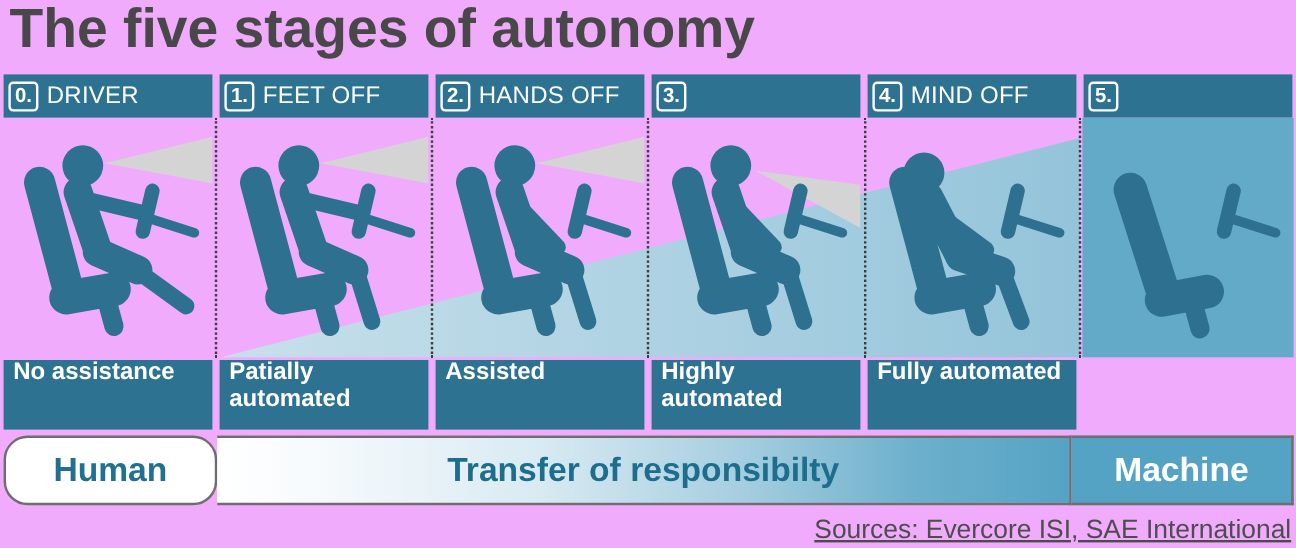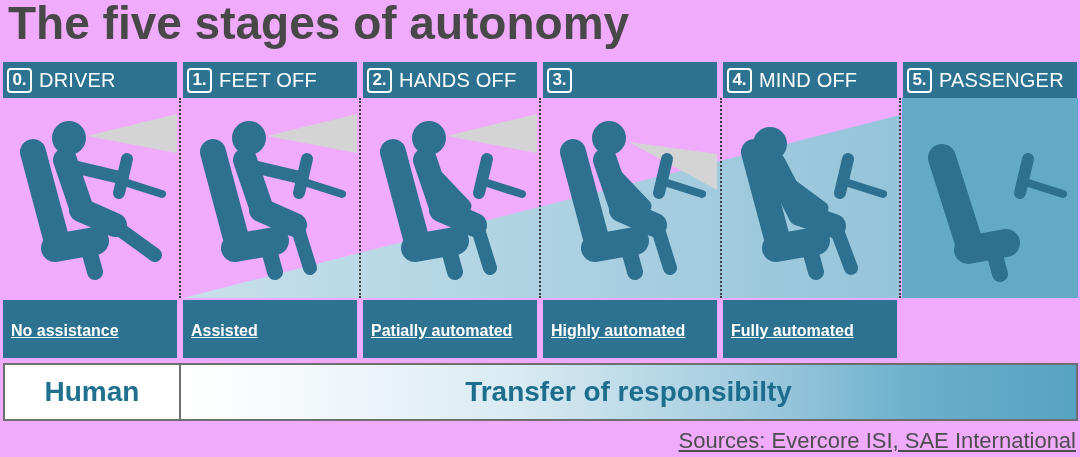--- a/index.html
+++ b/index.html
@@ -33,34 +33,34 @@
     position:absolute;top:0;height:200px;width:0;
     border-left:2px dotted #3c3c3c;z-index:3;
   }
   .figure{position:absolute;top:0;width:174px;height:200px;z-index:2;}
   .fig line{stroke:#2d7090;}
   .fig circle{fill:#2d7090;}
   .fig .cone{fill:#d4d4d4;}
   
   .labels{top:300px;height:58px;}
   .label-cell{
-    background:#2d7290;color:#ffffff;font-weight:bold;font-size:16px;
-    line-height:1.08;padding:22px 6px 4px 8px;box-sizing:border-box;overflow:hidden;text-decoration:underline;
+    background:#2d7290;color:#ffffff;font-weight:bold;font-size:20px;
+    line-height:1.08;padding:0 6px 4px 8px;box-sizing:border-box;overflow:hidden;
   }
   
   .footer-row{
     position:absolute;left:3px;top:363px;width:1075px;height:58px;display:flex;
     box-sizing:border-box;
   }
   .foot-cell{
     display:flex;align-items:center;justify-content:center;
     font-weight:bold;font-size:28px;box-sizing:border-box;
     border:2px solid #6e6e6e;
   }
-  .foot-human{width:178px;background:#ffffff;color:#21708f;}
+  .foot-human{width:178px;background:#ffffff;color:#21708f;border-radius:20px;}
   .foot-transfer{
     flex:1;border-left:none;color:#1d6d8d;
     background:linear-gradient(90deg,#ffffff 0%,#f6fafc 12%,#d8eaf2 38%,#a5cde0 62%,#6cb0cc 82%,#55a3c4 100%);
   }
   .foot-machine{width:185px;border-left:none;background:#55a3c4;color:#ffffff;}
   .sources{
     position:absolute;right:4px;top:428px;font-size:22px;color:#4d4d4d;text-decoration:underline;
   }
 </style>
 </head>
@@ -85,21 +85,20 @@
     </div>
     <div class="header-cell">
       <span class="badge">3.</span>
     </div>
     <div class="header-cell">
       <span class="badge">4.</span>
       <span class="header-label">MIND OFF</span>
     </div>
     <div class="header-cell">
       <span class="badge">5.</span>
-      <span class="header-label">PASSENGER</span>
     </div>
   </div>
 
   <div class="band">
 
     <svg class="band-bg" width="1080" height="200">
       <defs>
         <linearGradient id="wedgeGrad" x1="0" y1="0" x2="1" y2="0">
           <stop offset="0" stop-color="#c8e0eb"></stop>
           <stop offset="1" stop-color="#94c4da"></stop>
@@ -188,26 +187,27 @@
       <line x1="38" y1="60" x2="66" y2="148" stroke-width="28" stroke-linecap="round"></line>
       <line x1="64" y1="152" x2="102" y2="145" stroke-width="28" stroke-linecap="round"></line>
       <line x1="90" y1="154" x2="96" y2="176" stroke-width="16" stroke-linecap="round"></line>
       <line x1="124" y1="61" x2="116" y2="95" stroke-width="12" stroke-linecap="round"></line>
       <line x1="118" y1="83" x2="159" y2="96" stroke-width="8" stroke-linecap="round"></line>
     </svg>
   </div>
 
   <div class="row-grid labels">
     <div class="label-cell">No assistance</div>
+    <div class="label-cell">Patially automated</div>
     <div class="label-cell">Assisted</div>
-    <div class="label-cell">Patially automated</div>
     <div class="label-cell">Highly automated</div>
     <div class="label-cell">Fully automated</div>
   </div>
 
   <div class="footer-row">
     <div class="foot-cell foot-human">Human</div>
     <div class="foot-cell foot-transfer">Transfer of responsibilty</div>
+    <div class="foot-cell foot-machine">Machine</div>
   </div>
 
   <div class="sources">Sources: Evercore ISI, SAE International</div>
 
 </div>
 
 </body></html>

